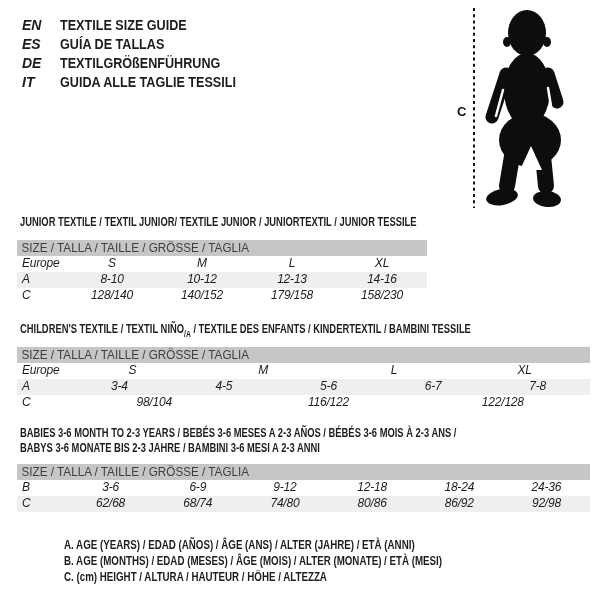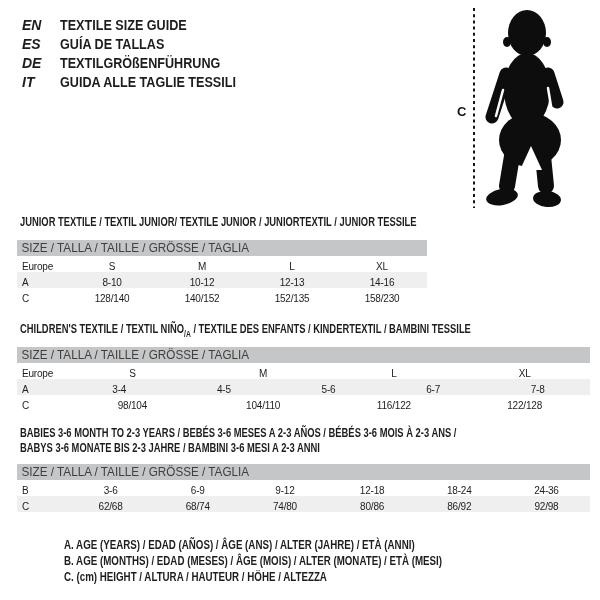--- a/index.html
+++ b/index.html
@@ -20,21 +20,21 @@
   .sec-title{position:absolute;left:20px;font-weight:bold;font-size:12.5px;
              white-space:nowrap;transform:scaleX(0.75);transform-origin:0 0;}
   .sec-title sub{font-size:9px;}
 
   
   .tbl{position:absolute;}
   .size-bar{background:#c5c6c8;height:16px;line-height:16px;color:#3f3f3f;
             font-size:13px;white-space:nowrap;}
   .size-bar span{display:inline-block;padding-left:5px;transform:scaleX(0.9);
                  transform-origin:0 50%;}
-  .row{display:flex;height:16px;align-items:flex-end;font-size:10px;}
+  .row{display:flex;height:16px;align-items:flex-start;font-size:12px;font-style:italic;}
   .row.shade{background:#efeff0;}
   .lbl{width:50px;padding-left:5px;box-sizing:border-box;text-align:left;
        letter-spacing:-0.2px;}
   .c{flex:1;text-align:center;letter-spacing:-0.2px;}
 
   
   .footnotes{position:absolute;left:20px;top:537px;margin-left:44px;}
   .fn{height:16px;line-height:16px;font-weight:bold;font-size:12.5px;
       white-space:nowrap;transform:scaleX(0.78);transform-origin:0 50%;}
 </style>
@@ -97,21 +97,21 @@
       <span class="lbl">A</span>
       <span class="c">8-10</span>
       <span class="c">10-12</span>
       <span class="c">12-13</span>
       <span class="c">14-16</span>
     </div>
     <div class="row">
       <span class="lbl">C</span>
       <span class="c">128/140</span>
       <span class="c">140/152</span>
-      <span class="c">152/135</span>
+      <span class="c">179/158</span>
       <span class="c">158/230</span>
     </div>
   </div>
 
   <div class="sec-title" style="top:322px;">
     <span>CHILDREN'S TEXTILE / TEXTIL NIÑO</span><sub>/A</sub><span> / TEXTILE DES ENFANTS / KINDERTEXTIL / BAMBINI TESSILE</span>
   </div>
   <div class="tbl" style="left:17px;top:347px;width:573px;">
     <div class="size-bar">
       <span>SIZE / TALLA / TAILLE / GRÖSSE / TAGLIA</span>
@@ -127,21 +127,20 @@
       <span class="lbl">A</span>
       <span class="c">3-4</span>
       <span class="c">4-5</span>
       <span class="c">5-6</span>
       <span class="c">6-7</span>
       <span class="c">7-8</span>
     </div>
     <div class="row">
       <span class="lbl">C</span>
       <span class="c">98/104</span>
-      <span class="c">104/110</span>
       <span class="c">116/122</span>
       <span class="c">122/128</span>
     </div>
   </div>
 
   <div class="sec-title" style="top:426px;line-height:15px;">
     <div>BABIES 3-6 MONTH TO 2-3 YEARS / BEBÉS 3-6 MESES A 2-3 AÑOS / BÉBÉS 3-6 MOIS À 2-3 ANS /</div>
     <div>BABYS 3-6 MONATE BIS 2-3 JAHRE / BAMBINI 3-6 MESI A 2-3 ANNI</div>
   </div>
   <div class="tbl" style="left:17px;top:464px;width:573px;">

